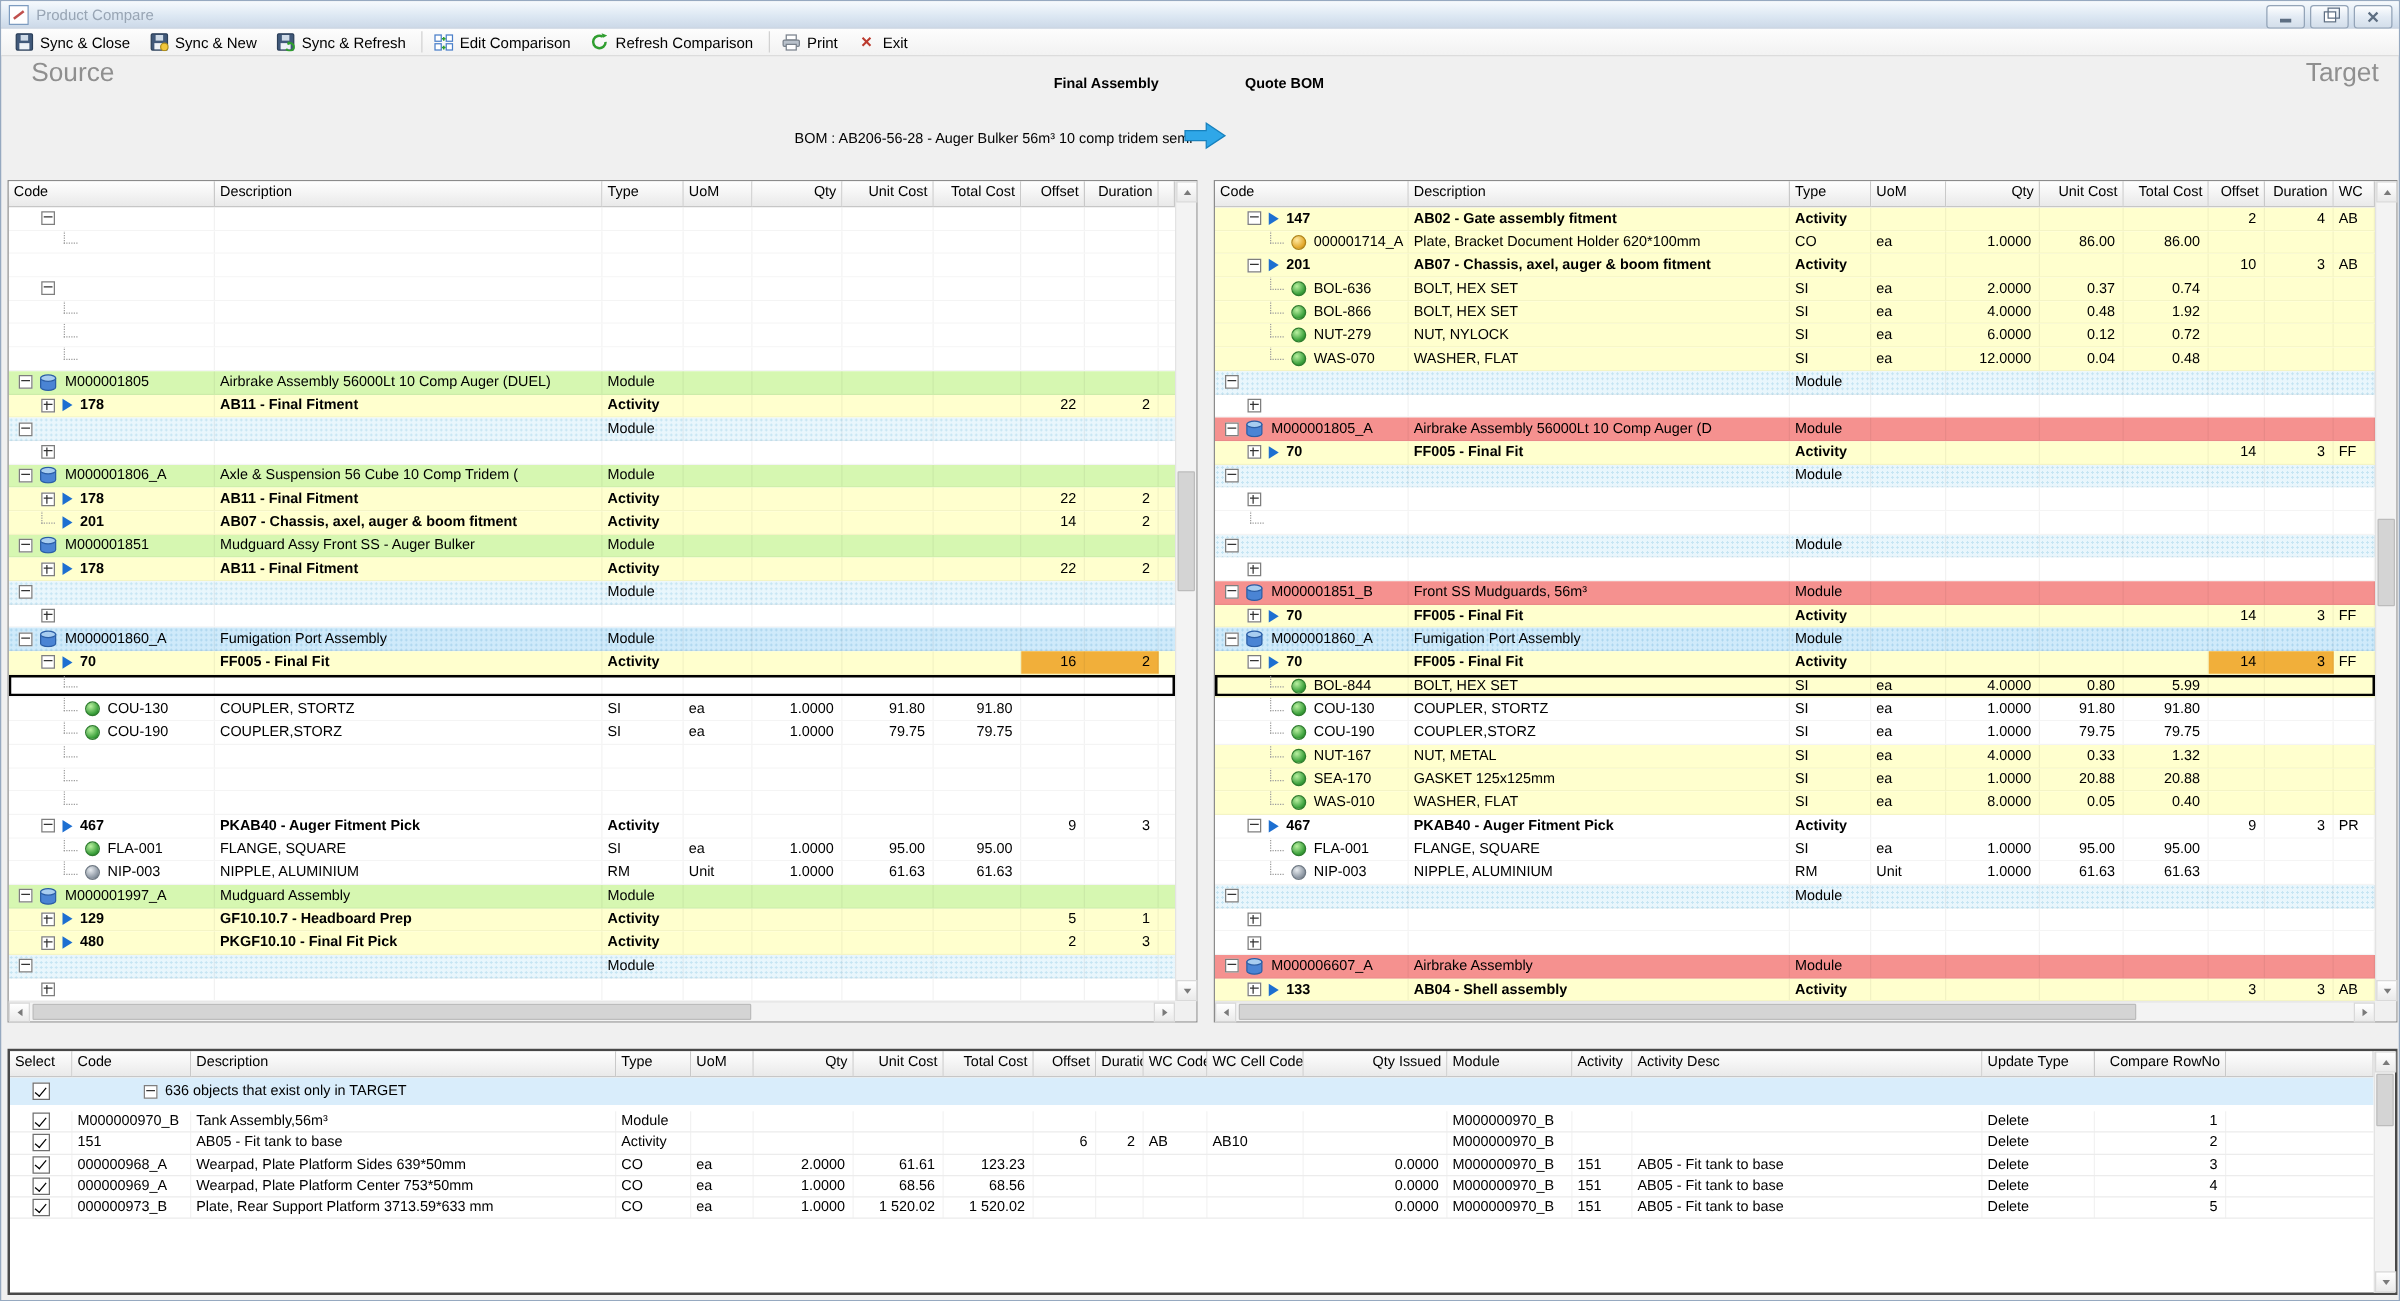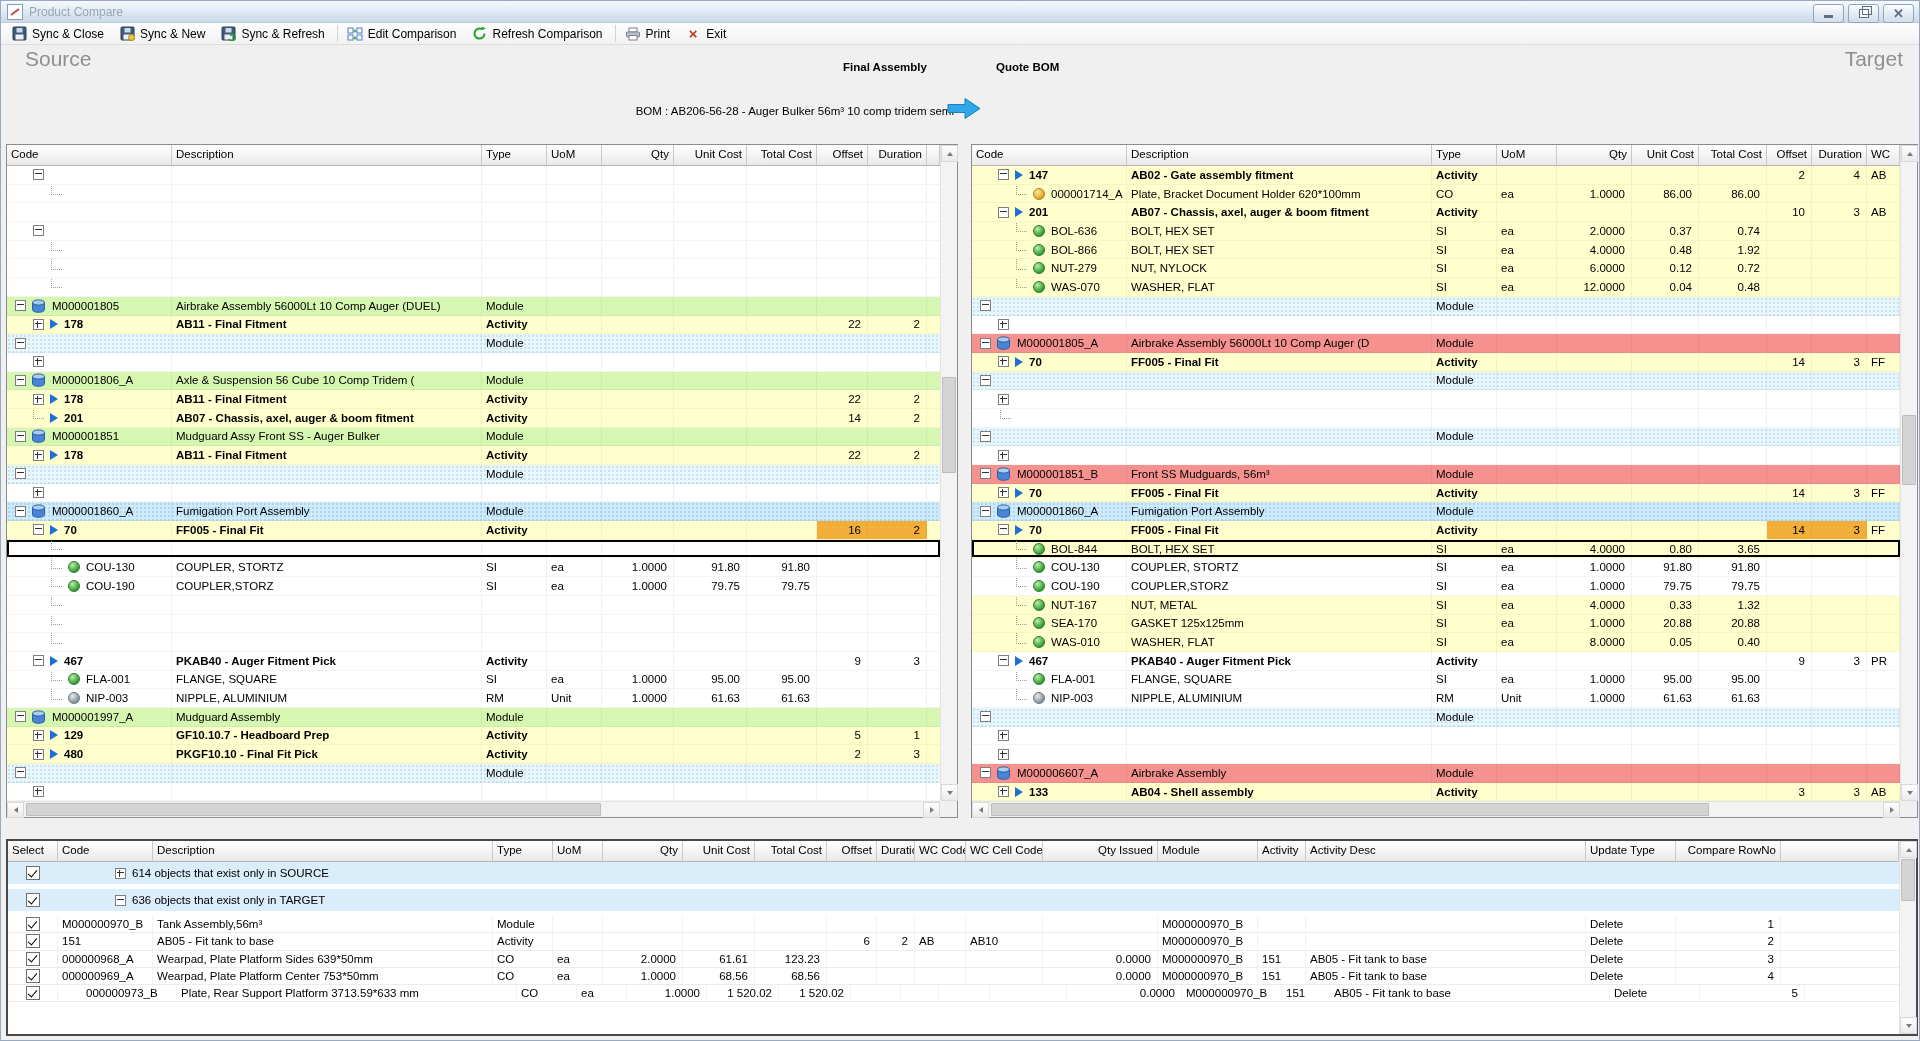--- a/index.html
+++ b/index.html
@@ -1141,21 +1141,21 @@
             <span class="sp" style="width: 40px;"></span>
             <span class="elbow"></span>
             <span class="ic ic-pg"></span>
             <span class="code-text">BOL-844</span>
           </div>
           <div class="cell cell-desc" style="width: 305px;">BOLT, HEX SET</div>
           <div class="cell cell-type" style="width: 65px;">SI</div>
           <div class="cell cell-uom" style="width: 60px;">ea</div>
           <div class="cell cell-qty r" style="width: 75px;">4.0000</div>
           <div class="cell cell-uc r" style="width: 67px;">0.80</div>
-          <div class="cell cell-tc r" style="width: 68px;">3.65</div>
+          <div class="cell cell-tc r" style="width: 68px;">5.99</div>
           <div class="cell cell-off r" style="width: 45px;"></div>
           <div class="cell cell-dur r" style="width: 55px;"></div>
           <div class="cell cell-wc" style="width: 33px;"></div>
         </div>
         <div class="row bg-white">
           <div class="cell cell-code code-cell" style="width: 155px;">
             <span class="sp" style="width: 40px;"></span>
             <span class="elbow"></span>
             <span class="ic ic-pg"></span>
             <span class="code-text">COU-130</span>
@@ -1416,28 +1416,20 @@
         <div class="gh-cell" style="width: 90px;">Update Type</div>
         <div class="gh-cell" style="width: 105px; text-align: right;">Compare RowNo</div>
         <div class="gh-cell gh-fill"></div>
       </div>
     <div class="grid-body">
         <div class="grp-row">
           <div class="cell sel-cell" style="width: 50px; border: none;">
             <span class="cbx"></span>
           </div>
           <span class="sp" style="width: 57px;"></span>
-          <span class="exp-box plus"></span>
-          <span class="grp-label">614 objects that exist only in SOURCE</span>
-        </div>
-        <div class="grp-row">
-          <div class="cell sel-cell" style="width: 50px; border: none;">
-            <span class="cbx"></span>
-          </div>
-          <span class="sp" style="width: 57px;"></span>
           <span class="exp-box"></span>
           <span class="grp-label">636 objects that exist only in TARGET</span>
         </div>
         <div class="cmp-row">
           <div class="cell sel-cell" style="width: 50px;">
             <span class="cbx"></span>
           </div>
           <div class="cell" style="width: 95px;">M000000970_B</div>
           <div class="cell" style="width: 340px;">Tank Assembly,56m³</div>
           <div class="cell" style="width: 60px;">Module</div>
@@ -1519,21 +1511,21 @@
           <div class="cell" style="width: 100px;">M000000970_B</div>
           <div class="cell" style="width: 48px;">151</div>
           <div class="cell" style="width: 280px;">AB05 - Fit tank to base</div>
           <div class="cell" style="width: 90px;">Delete</div>
           <div class="cell r" style="width: 105px;">4</div>
         </div>
         <div class="cmp-row">
           <div class="cell sel-cell" style="width: 50px;">
             <span class="cbx"></span>
           </div>
-          <div class="cell" style="width: 95px; margin-left: 24px;">000000973_B</div>
+          <div class="cell" style="width: 95px;">000000973_B</div>
           <div class="cell" style="width: 340px;">Plate, Rear Support Platform 3713.59*633 mm</div>
           <div class="cell" style="width: 60px;">CO</div>
           <div class="cell" style="width: 50px;">ea</div>
           <div class="cell r" style="width: 80px;">1.0000</div>
           <div class="cell r" style="width: 72px;">1 520.02</div>
           <div class="cell r" style="width: 72px;">1 520.02</div>
           <div class="cell r" style="width: 50px;"></div>
           <div class="cell r" style="width: 38px;"></div>
           <div class="cell" style="width: 51px;"></div>
           <div class="cell" style="width: 77px;"></div>

